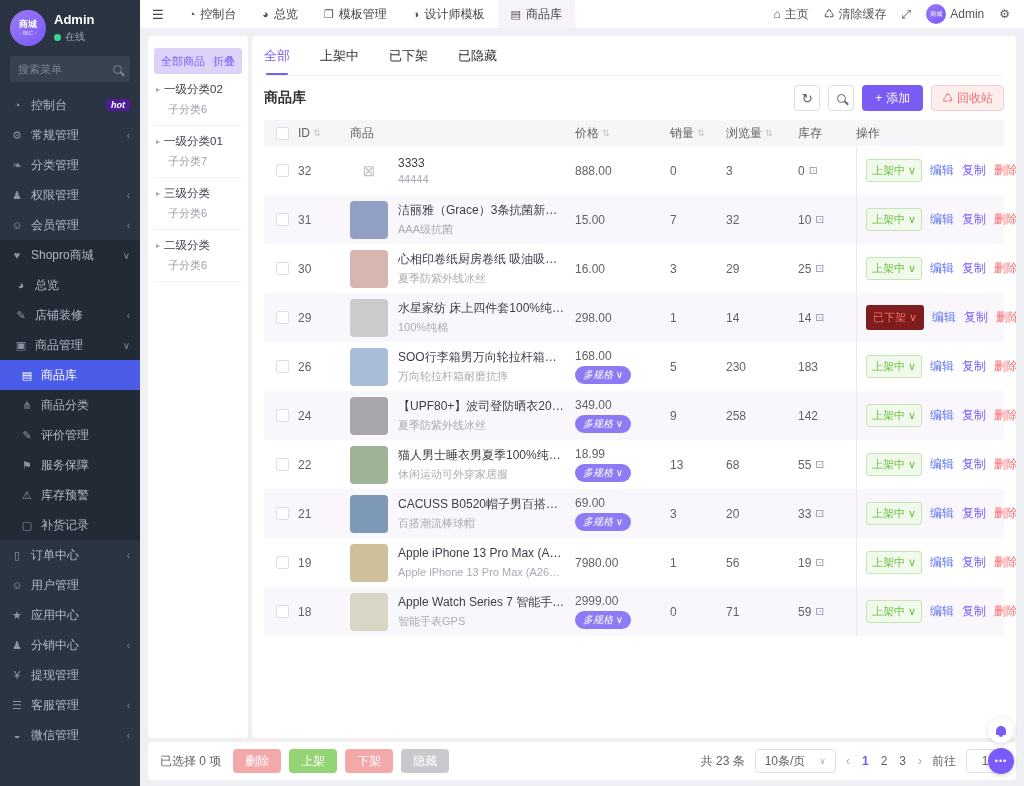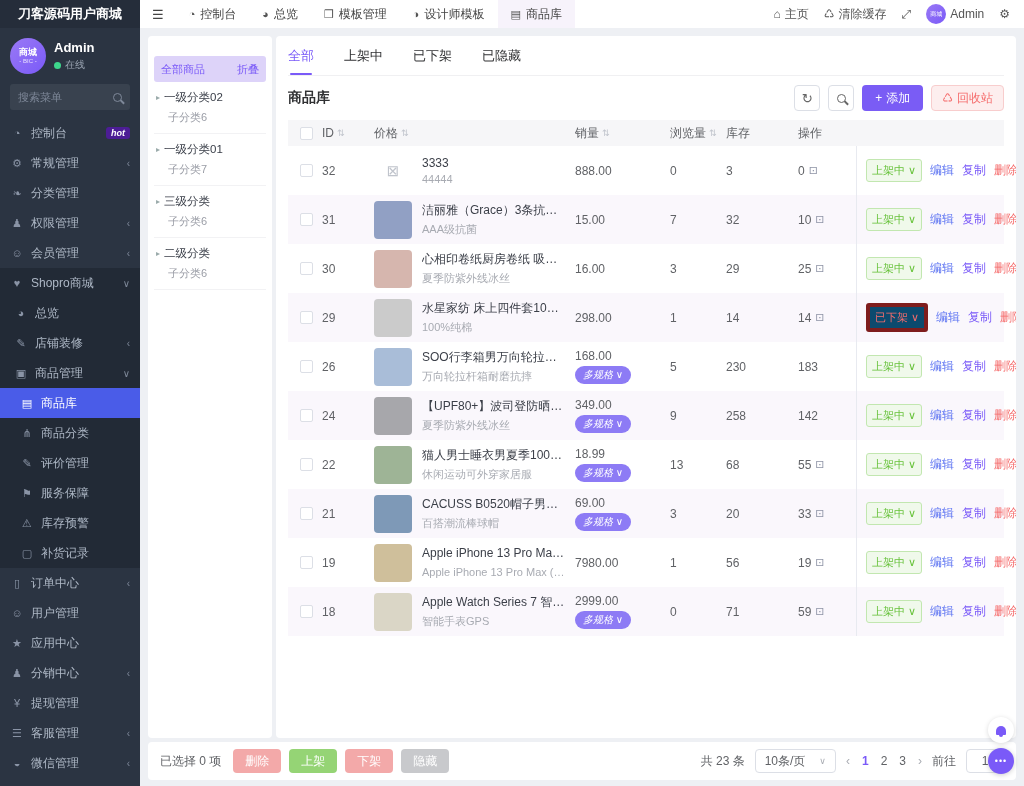--- a/index.html
+++ b/index.html
@@ -41,21 +41,21 @@
   .top-tab .tt-icon { font-size:11px; color:#555; }
   .top-tab.active { background:#f7f3fb; }
   .topbar-right { margin-left:auto; display:flex; align-items:center; gap:15px; padding-right:14px; color:#555; }
   .tr-item { display:flex; align-items:center; gap:4px; cursor:pointer; }
   .tr-icon { font-size:12px; color:#555; }
   .avatar-sm { width:20px; height:20px; border-radius:50%; background:linear-gradient(135deg,#9a79f5,#7a5af8); color:#fff; font-size:6px; display:flex; align-items:center; justify-content:center; }
 
   .content { flex:1; display:flex; gap:4px; padding:8px 8px 0 8px; min-height:0; }
 
   
-  .tree-panel { width:124px; background:#fff; border-radius:4px; padding:20px 6px; flex-shrink:0; overflow:hidden; }
+  .tree-panel { width:100px; background:#fff; border-radius:4px; padding:12px 6px; flex-shrink:0; overflow:hidden; }
   .tree-head { background:#ddd3f9; border-radius:3px; height:26px; display:flex; align-items:center; justify-content:space-between; padding:0 7px; color:#7a5af8; font-size:11px; }
   .tree-head .th-collapse { cursor:pointer; }
   .tree-item { padding:8px 2px 8px 2px; border-bottom:1px solid #f2f2f4; cursor:pointer; }
   .tree-title { color:#383d47; font-size:11.5px; display:flex; align-items:center; gap:4px; white-space:nowrap; }
   .tree-title .arr { color:#9aa; font-size:8px; }
   .tree-sub { color:#9a9da6; font-size:11px; margin:5px 0 0 12px; white-space:nowrap; }
 
   
   .main-panel { flex:1; background:#fff; border-radius:4px; padding:0 12px; display:flex; flex-direction:column; min-width:0; overflow:hidden; }
   .ptabs { display:flex; gap:30px; height:40px; align-items:center; border-bottom:1px solid #f0f0f2; font-size:13px; color:#303133; flex-shrink:0; }
@@ -82,21 +82,21 @@
   .pt { min-width:0; }
   .pt .t1 { color:#3b3f48; white-space:nowrap; overflow:hidden; text-overflow:ellipsis; }
   .pt .t2 { color:#a8abb2; font-size:11px; margin-top:3px; white-space:nowrap; overflow:hidden; text-overflow:ellipsis; }
   .cell-price { display:flex; flex-direction:column; align-items:flex-start; gap:3px; }
   .multi-pill { background:#8d7bf5; color:#fff; font-size:10px; padding:2px 8px; border-radius:999px; cursor:pointer; white-space:nowrap;font-style:italic; }
   .cell-stock { display:flex; align-items:center; gap:4px; }
   .stock-icon { color:#8d93a5; font-size:11px; cursor:pointer; }
   .cell-actions { border-left:1px solid #e8eaf0; height:100%; display:flex; align-items:center; gap:8px; padding-left:9px; }
   .status-pill { font-size:11px; padding:3px 5px; border-radius:3px; white-space:nowrap; cursor:pointer; }
   .status-pill.green { background:#f0f9eb; border:1px solid #c2e7b0; color:#67c23a; }
-  .status-pill.red { background:#0c4a6e; border:4px solid #7f1d1d; color:#f56c6c; }
+  .status-pill.red { background:#7f1d1d; border:2px solid #7f1d1d; color:#f56c6c; }
   .alink { cursor:pointer; white-space:nowrap; }
   .a-edit { color:#5c73f2; }
   .a-copy { color:#7a5af8; }
   .a-del { color:#f56c6c; }
 
   
   .footer { height:38px; background:#fff; margin:4px 8px 6px 8px; border-radius:4px; display:flex; align-items:center; padding:0 12px; gap:8px; flex-shrink:0; }
   .sel-label { color:#606266; margin-right:4px; }
   .fbtn { height:24px; border:none; border-radius:4px; padding:0 12px; font-size:12px; color:#fff; cursor:pointer; }
   .fb-del,.fb-down { background:#f3a9a9; }
@@ -116,21 +116,20 @@
   .fab { width:26px; height:26px; border-radius:50%; display:flex; align-items:center; justify-content:center; cursor:pointer; }
   .fab.white { background:#fff; box-shadow:0 1px 5px rgba(0,0,0,.15); color:#7a5af8; }
   .fab.purple { background:#7a5af8; color:#fff; font-size:9px; letter-spacing:1px; box-shadow:0 1px 5px rgba(0,0,0,.2); }
   .bell { width:10px; height:9px; background:currentColor; border-radius:5px 5px 1px 1px; position:relative; }
   .bell::after { content:""; position:absolute; width:4px; height:2px; background:currentColor; border-radius:0 0 2px 2px; left:3px; bottom:-2px; }
 </style>
 </head>
 <body>
 
 <div class="sidebar">
-  <div class="logo">刀客源码用户商城</div>
   <div class="user-area">
     <div class="avatar">
       <span class="a1">商城</span>
       <span class="a2">- BIC -</span>
     </div>
     <div>
       <div class="uname">Admin</div>
       <div class="ustatus">
         <span class="dot"></span>
         <span>在线</span>
@@ -359,20 +358,23 @@
             </button>
         </div>
       </div>
       <div class="grid thead" id="thead">
           <span class="cb"></span>
           <div class="th">
             <span>ID</span>
             <span class="sort">⇅</span>
           </div>
           <div class="th">
+            <span>商品</span>
+          </div>
+          <div class="th">
             <span>价格</span>
             <span class="sort">⇅</span>
           </div>
           <div class="th">
             <span>销量</span>
             <span class="sort">⇅</span>
           </div>
           <div class="th">
             <span>浏览量</span>
             <span class="sort">⇅</span>

